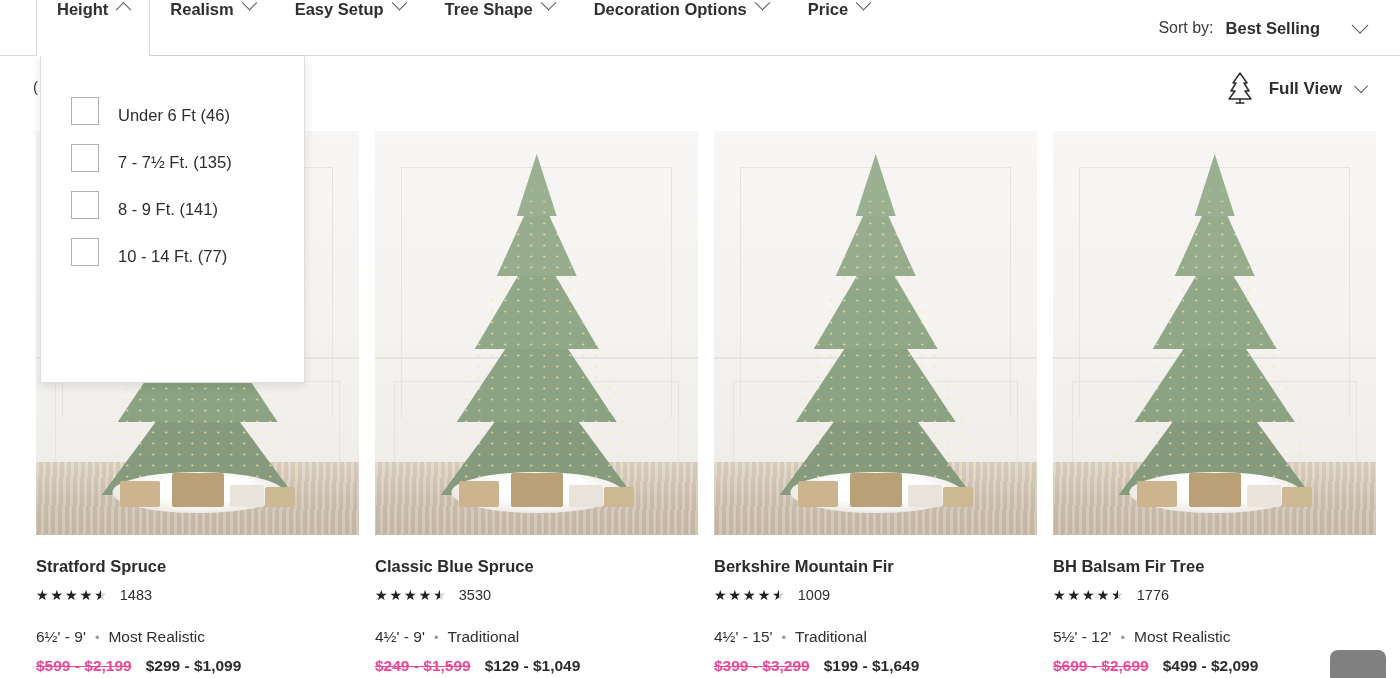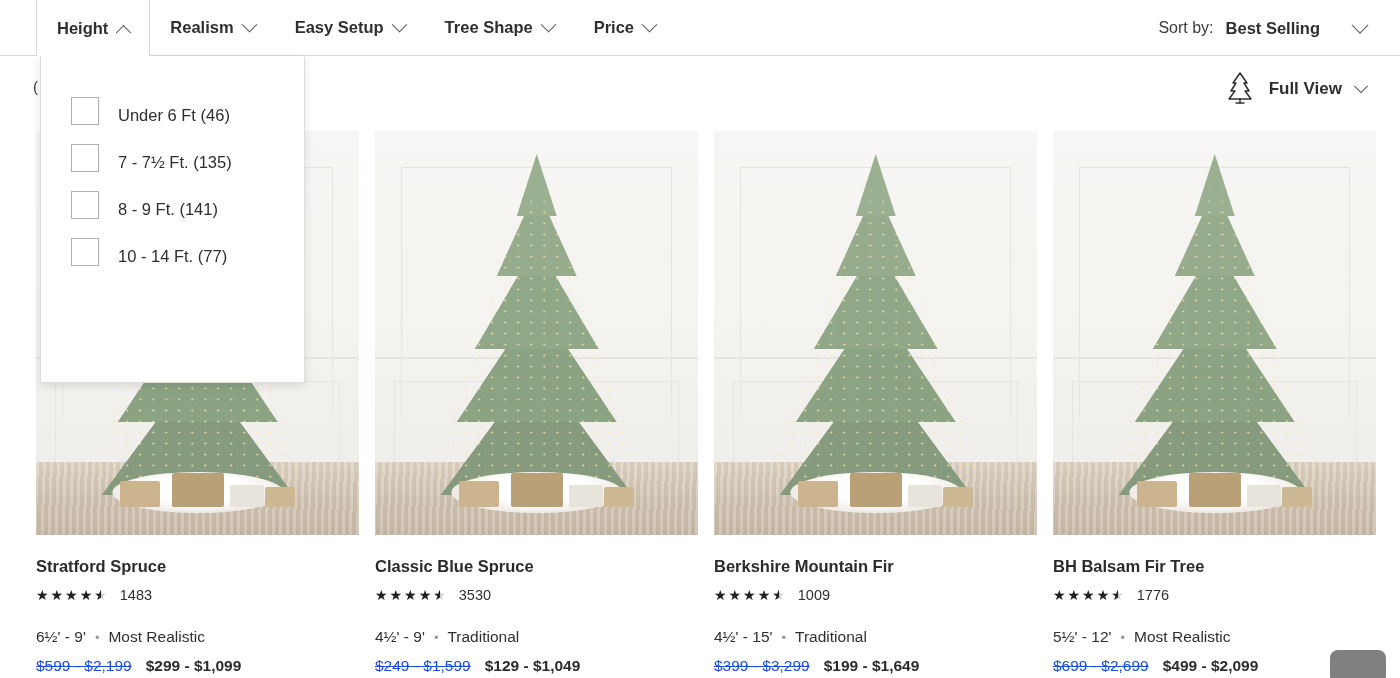--- a/index.html
+++ b/index.html
@@ -14,21 +14,21 @@
 
   
   .filter-bar {
     position: absolute; left: 0; top: 0; width: 1400px; height: 56px;
     border-bottom: 1px solid #d8d8d8;
     background: #fff;
     display: flex; align-items: center;
   }
   .filter-items { display: flex; align-items: center; height: 56px; margin-left: 36px; }
   .filter-item {
-    display: flex; align-items: center; gap: 10px;
+    display: flex; gap: 10px;
     height: 56px; padding: 0 20px;
     font-size: 16.5px; font-weight: bold; color: #2f2f2f;
     white-space: nowrap; cursor: pointer;
     position: relative;
   }
   .filter-item.active {
     border-left: 1px solid #d8d8d8;
     border-right: 1px solid #d8d8d8;
     border-top: 1px solid #d8d8d8;
     background: #fff;
@@ -163,21 +163,21 @@
   }
   .card-meta {
     margin-top: 25px; font-size: 15.5px; color: #2f2f2f;
     display: flex; align-items: center; gap: 9px;
   }
   .dot { color: #9a9a9a; font-size: 13px; }
   .card-price {
     margin-top: 11px; font-size: 15.5px;
     display: flex; align-items: baseline; gap: 14px;
   }
-  .price-was { color: #1d4ed8; text-decoration: line-through; }
+  .price-was { color: #ec4899; text-decoration: line-through; font-weight: bold; }
   .price-now { color: #2b2b2b; font-weight: bold; }
 
   
   .chat-widget {
     position: absolute; right: 14px; bottom: -6px;
     width: 56px; height: 34px;
     background: #808080; border-radius: 8px;
     cursor: pointer; z-index: 40;
   }
   .chat-widget::after{
@@ -201,20 +201,24 @@
         <div class="filter-item">
           <span>Realism</span>
           <span class="chev"></span>
         </div>
         <div class="filter-item">
           <span>Easy Setup</span>
           <span class="chev"></span>
         </div>
         <div class="filter-item">
           <span>Tree Shape</span>
+          <span class="chev"></span>
+        </div>
+        <div class="filter-item">
+          <span>Decoration Options</span>
           <span class="chev"></span>
         </div>
         <div class="filter-item">
           <span>Price</span>
           <span class="chev"></span>
         </div>
       </div>
     <div class="sortby">
       <span class="lbl">Sort by:</span>
       <span class="val">Best Selling</span>

